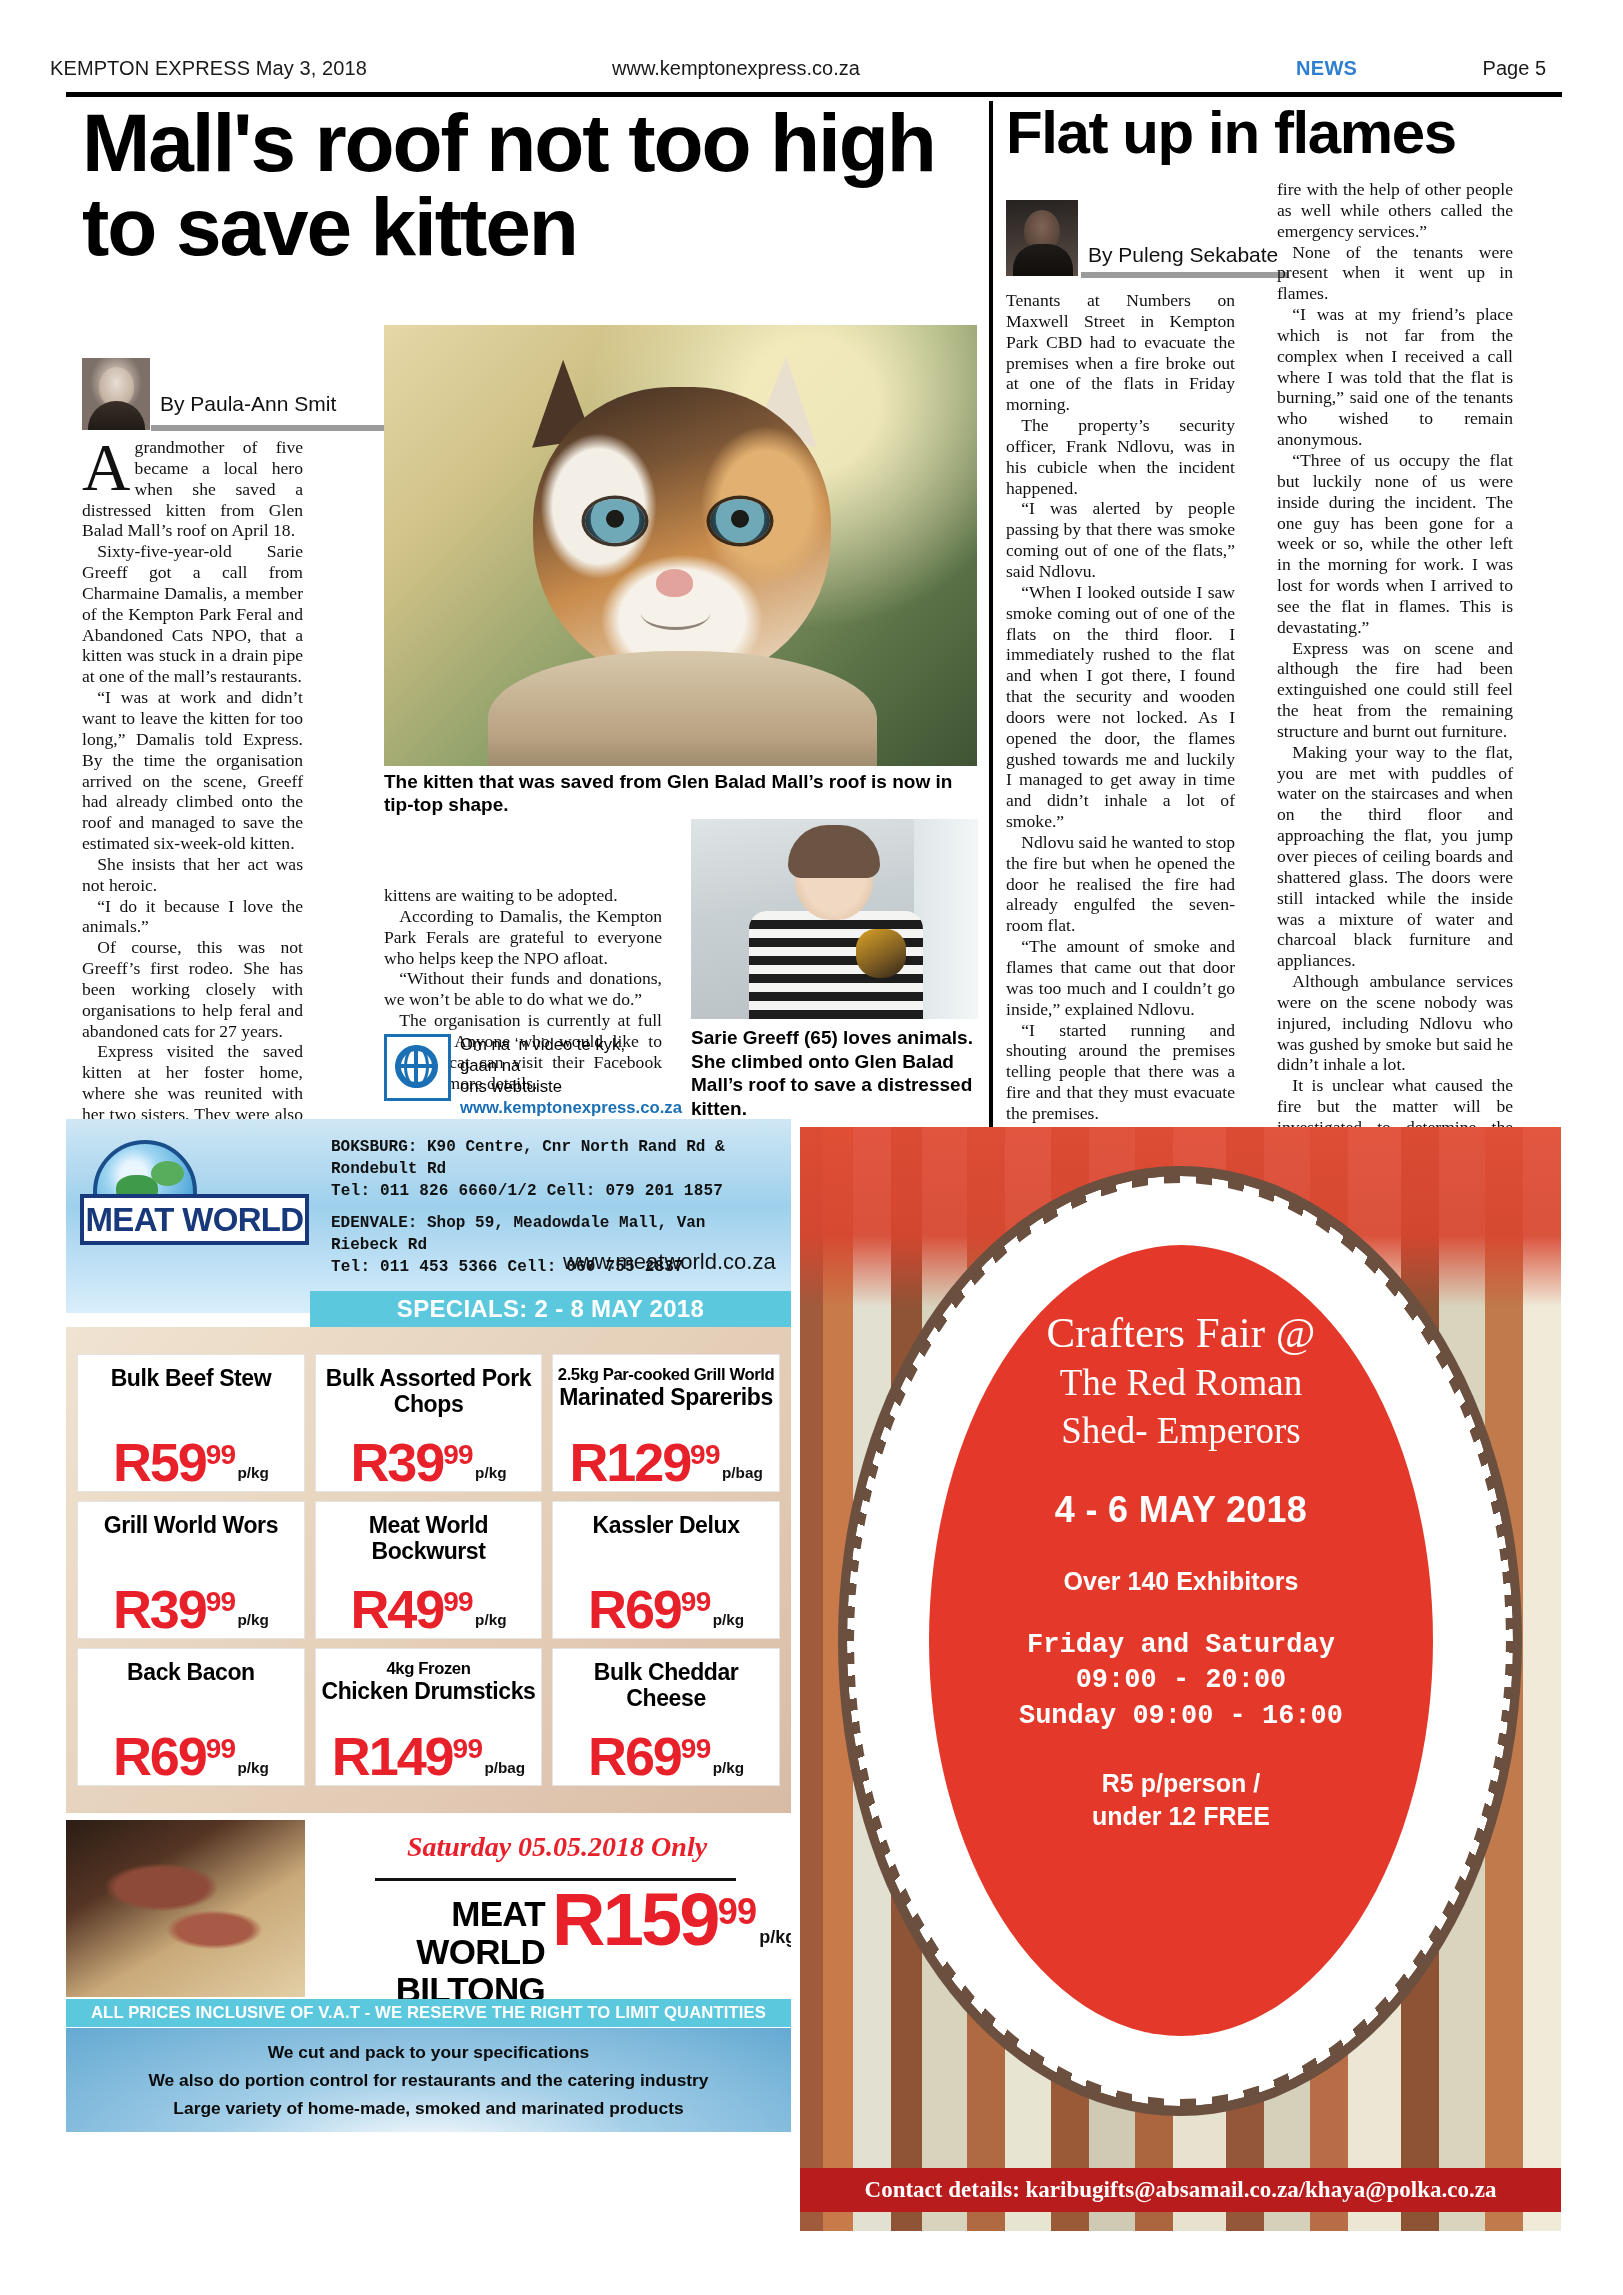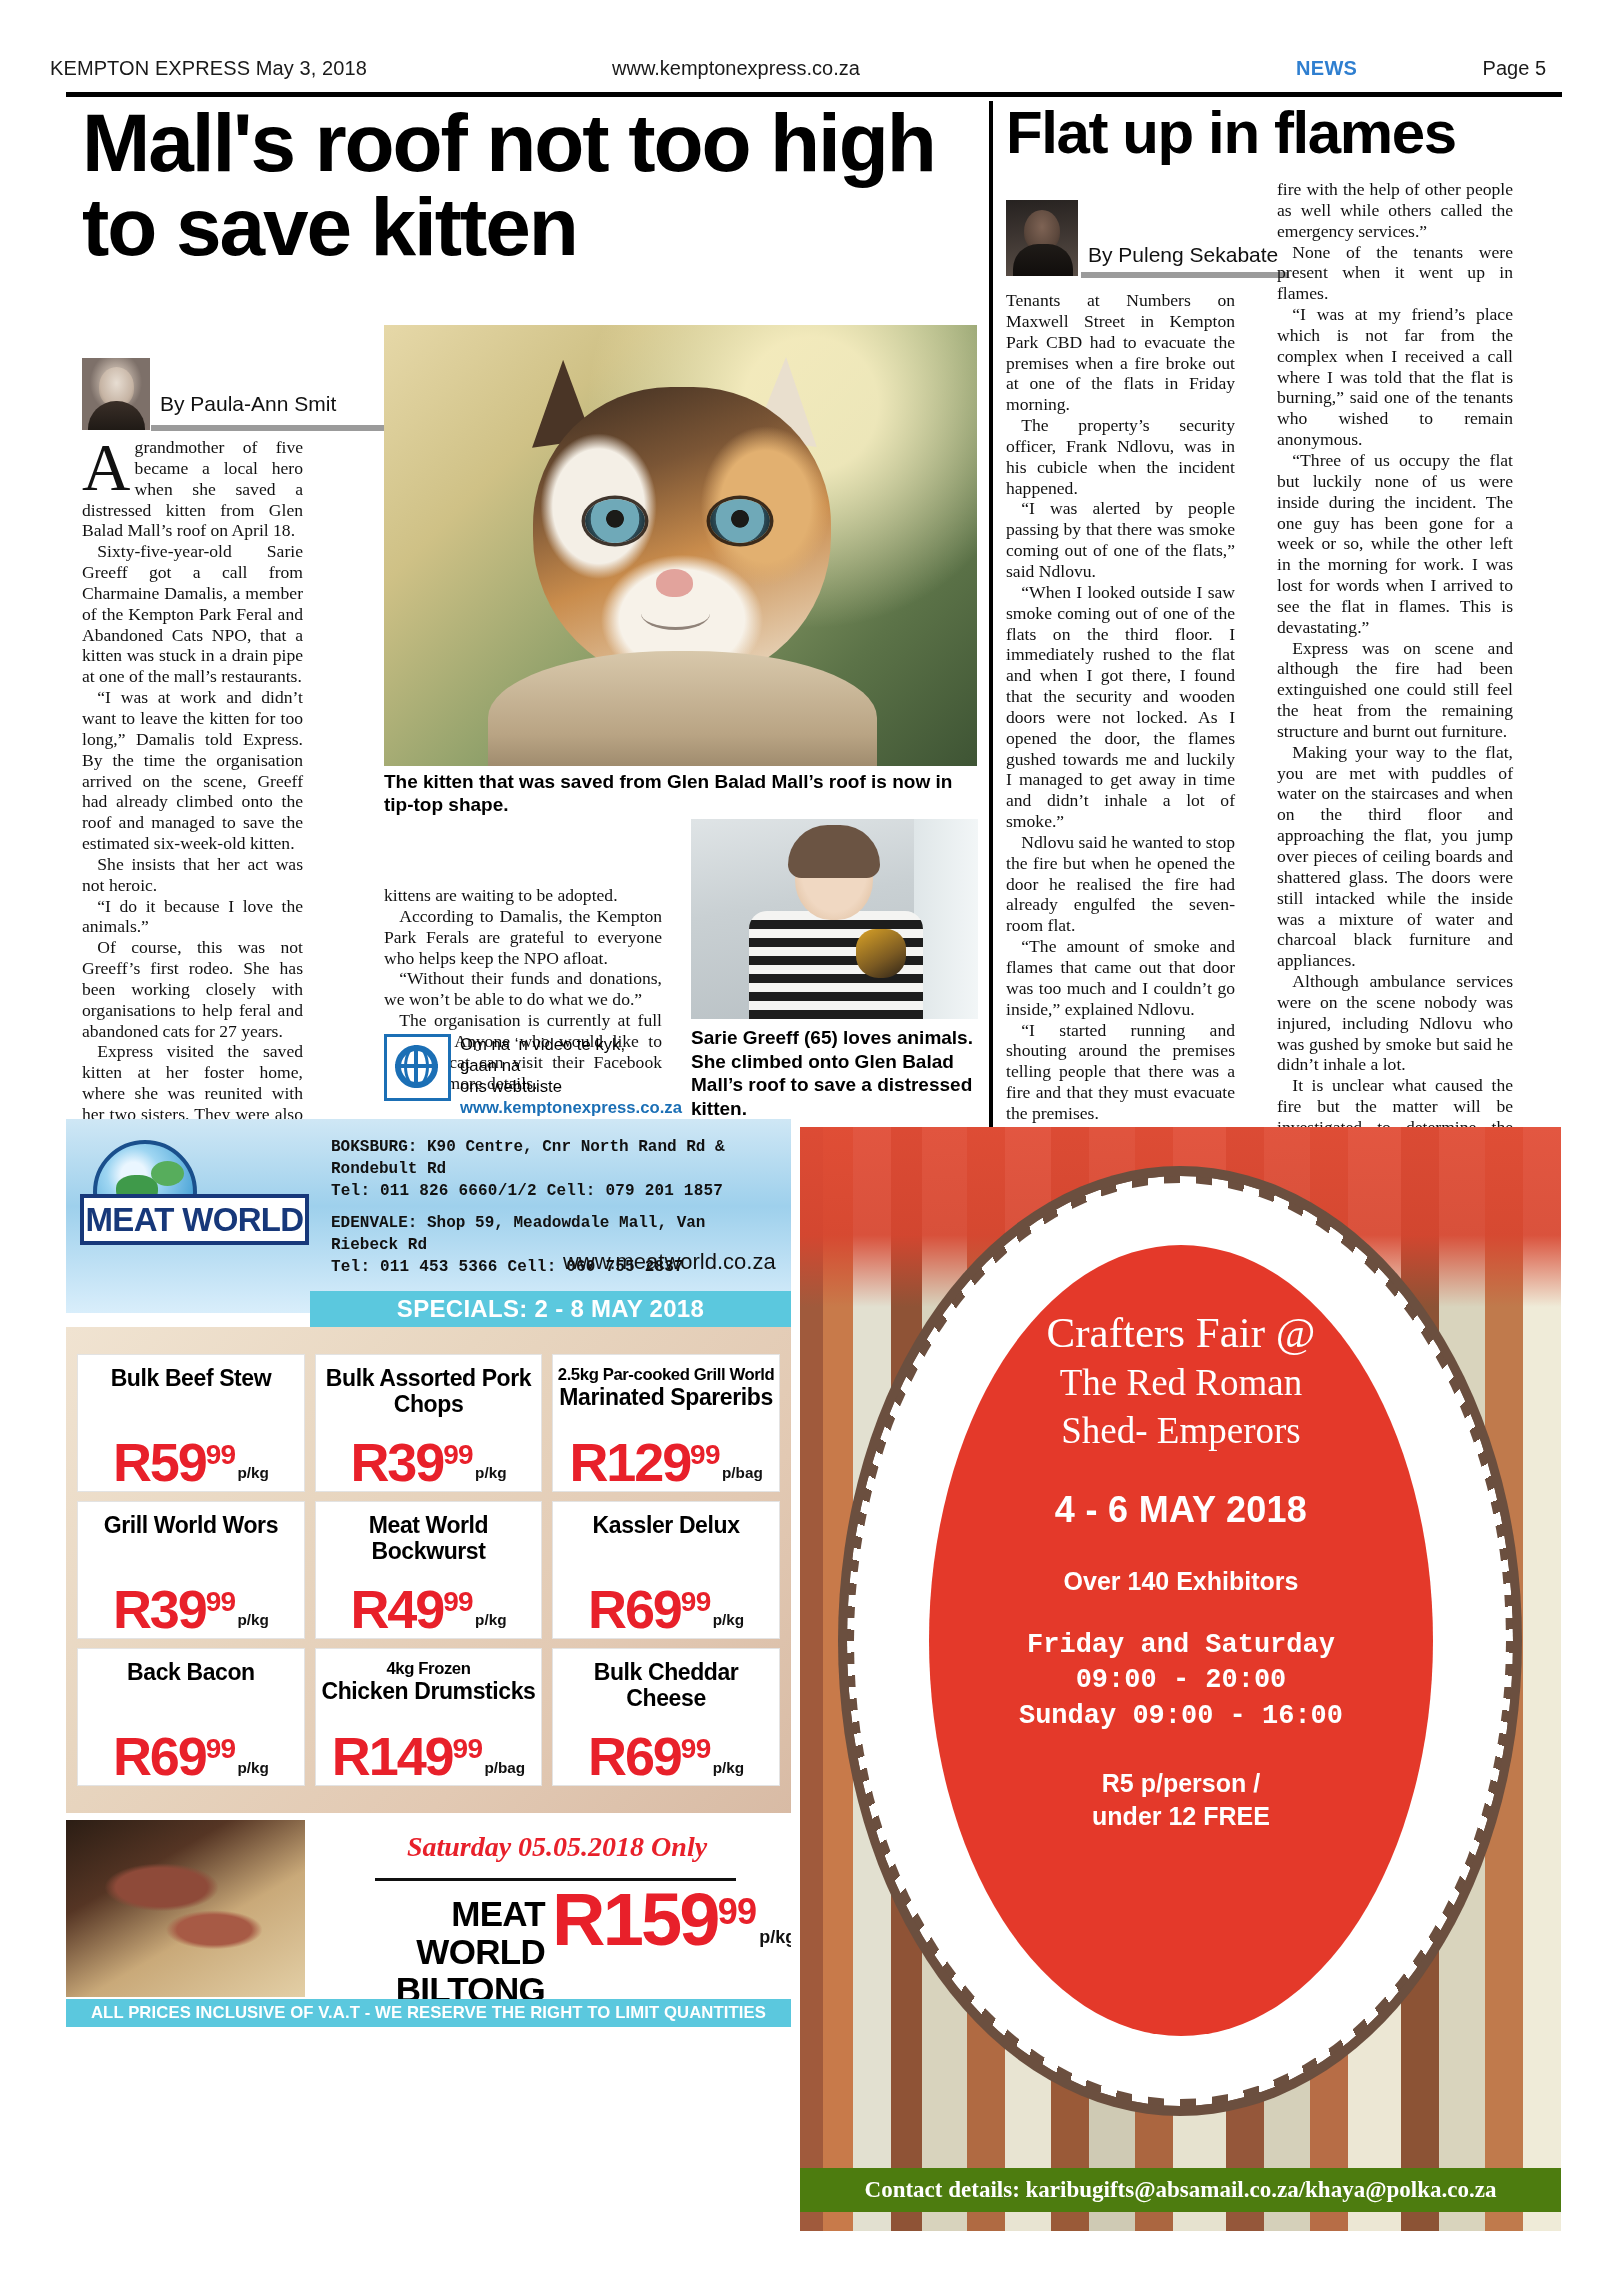--- a/index.html
+++ b/index.html
@@ -351,21 +351,21 @@
     text-align:center; color:#fff;
   }
   .cf-t1 { font-family:"Liberation Serif", serif; font-size:43px; line-height:1.12; font-weight:400; }
   .cf-t2 { font-family:"Liberation Serif", serif; font-size:37px; line-height:1.18; font-weight:400; margin-top:4.2px; }
   .cf-date { font-family:"Liberation Sans", sans-serif; font-weight:700; font-size:36px; margin-top:36px; letter-spacing:0.3px;text-align:center;}
   .cf-exh  { font-family:"Liberation Sans", sans-serif; font-weight:700; font-size:25px; margin-top:36px;}
   .cf-hrs  { font-family:Liberation Mono, monospace; font-weight:700; font-size:27px; line-height:1.32; margin-top:32px;}
   .cf-price{ font-family:"Liberation Sans", sans-serif; font-weight:700; font-size:25px; line-height:1.32; margin-top:32px;}
   .cf-contact {
     position:absolute; left:0; bottom:19.4px; width:761px; height:44px;
-    background:#4d7c0f; color:#fff;
+    background:#b91c1c; color:#fff;
     font-family:"Liberation Serif", serif; font-weight:700;
     font-size:23px; line-height:44px; text-align:center;
   }
 </style>
 </head>
 <body>
 
 <div class="page">
 
   <div class="masthead">
@@ -579,20 +579,25 @@
         <div class="bt-rule"></div>
         <div class="bt-name">MEAT WORLD BILTONG</div>
         <div class="bt-price">
           <span class="big">R159</span>
           <span class="cents">99</span>
           <span class="unit">p/kg</span>
         </div>
       </div>
 
       <div class="mw-vat">ALL PRICES INCLUSIVE OF V.A.T -  WE RESERVE THE RIGHT TO LIMIT QUANTITIES</div>
+      <div class="mw-footer">
+        <div>We cut and pack to your specifications</div>
+        <div>We also do portion control for restaurants and the catering industry</div>
+        <div>Large variety of home-made, smoked and marinated products</div>
+      </div>
     </div>
 
     <div class="ad-craft">
       <div class="cf-bg"></div>
       <div class="cf-red-top"></div>
       <div class="cf-doily-base"></div>
       <div class="cf-doily"></div>
       <div class="cf-doily-lace"></div>
       <div class="cf-oval">
         <div class="cf-t1">Crafters Fair @</div>

